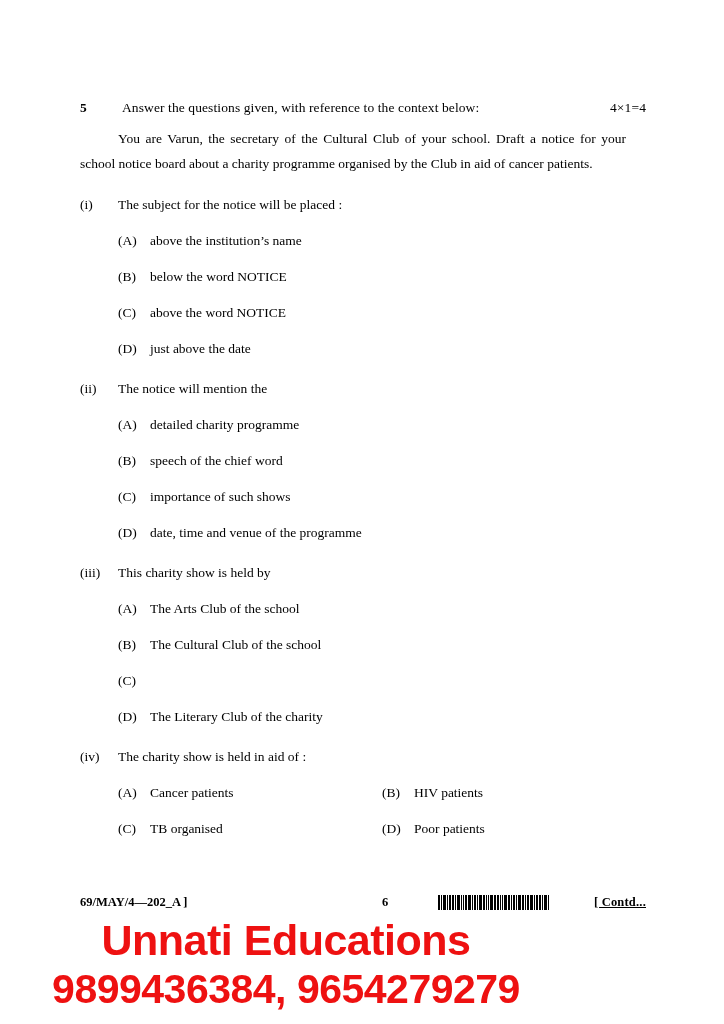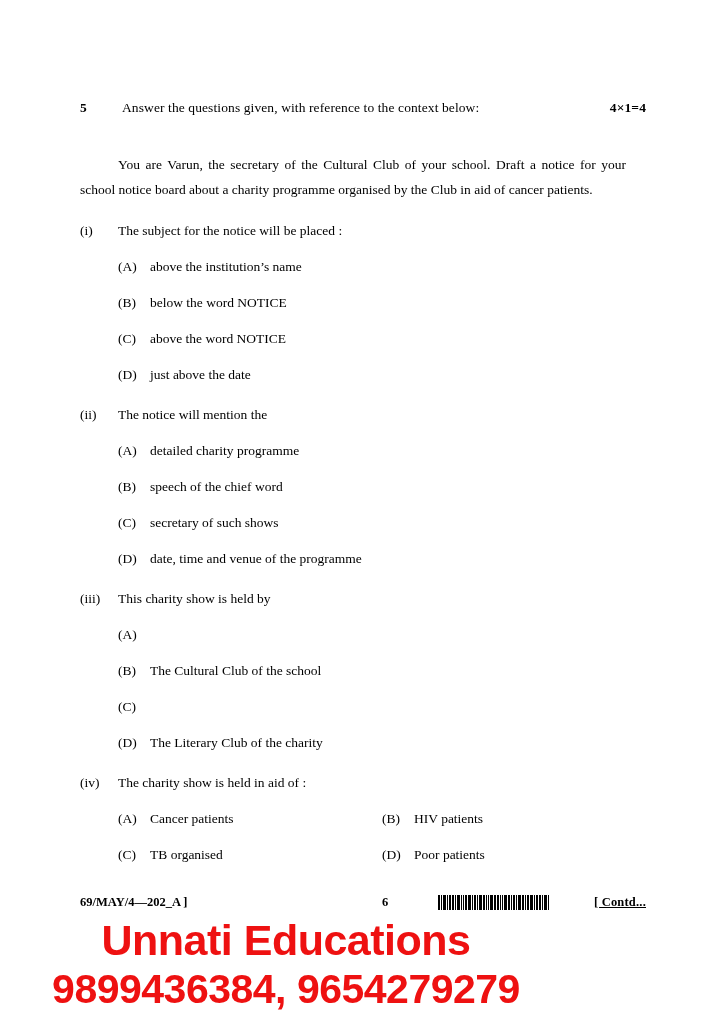--- a/index.html
+++ b/index.html
@@ -41,28 +41,28 @@
   .qnum {
     font-weight: bold;
     width: 42px;
     flex: 0 0 42px;
   }
   .qtext {
     flex: 1 1 auto;
     white-space: nowrap;
   }
   .qmarks {
-    font-weight: bold;
+    font-weight: normal;
     flex: 0 0 auto;
     padding-left: 10px;
     text-align: right;
   }
 
   .passage {
-    margin-top: 36px;
+    margin-top: 10px;
     font-size: 13.5px;
     line-height: 25px;
     text-align: justify;
     text-justify: inter-word;
     width: 546px;
   }
   .passage .indent {
     display: inline-block;
     width: 38px;
   }
@@ -222,35 +222,36 @@
       <div class="opt">
         <span class="olbl">(A)</span>
         <span class="otxt">detailed charity programme</span>
       </div>
       <div class="opt">
         <span class="olbl">(B)</span>
         <span class="otxt">speech of the chief word</span>
       </div>
       <div class="opt">
         <span class="olbl">(C)</span>
-        <span class="otxt">secretary of such shows</span>
+        <span class="otxt">importance of such shows</span>
       </div>
       <div class="opt">
         <span class="olbl">(D)</span>
         <span class="otxt">date, time and venue of the programme</span>
       </div>
     </div>
 
     <div class="item">
       <div class="stem">
         <span class="lbl">(iii)</span>
         <span class="txt">This charity show is held by</span>
       </div>
       <div class="opt">
         <span class="olbl">(A)</span>
+        <span class="otxt">The Arts Club of the school</span>
       </div>
       <div class="opt">
         <span class="olbl">(B)</span>
         <span class="otxt">The Cultural Club of the school</span>
       </div>
       <div class="opt">
         <span class="olbl">(C)</span>
       </div>
       <div class="opt">
         <span class="olbl">(D)</span>

